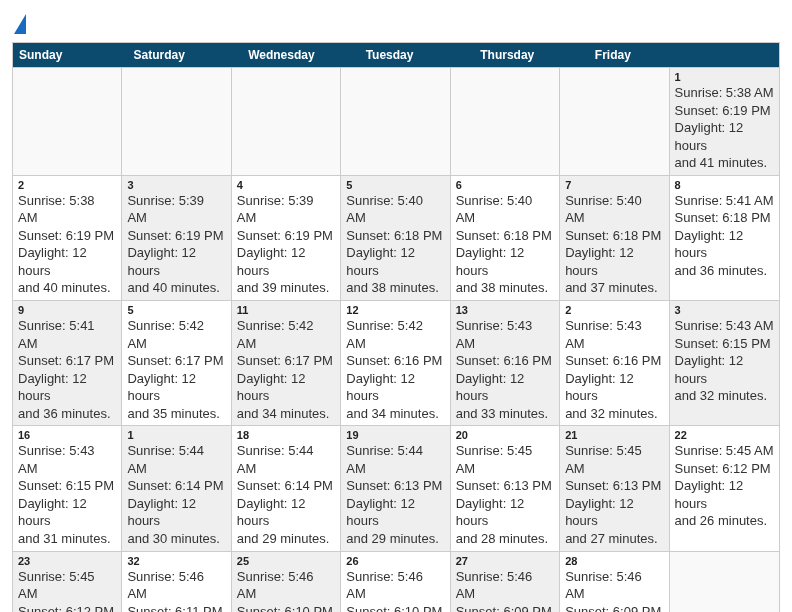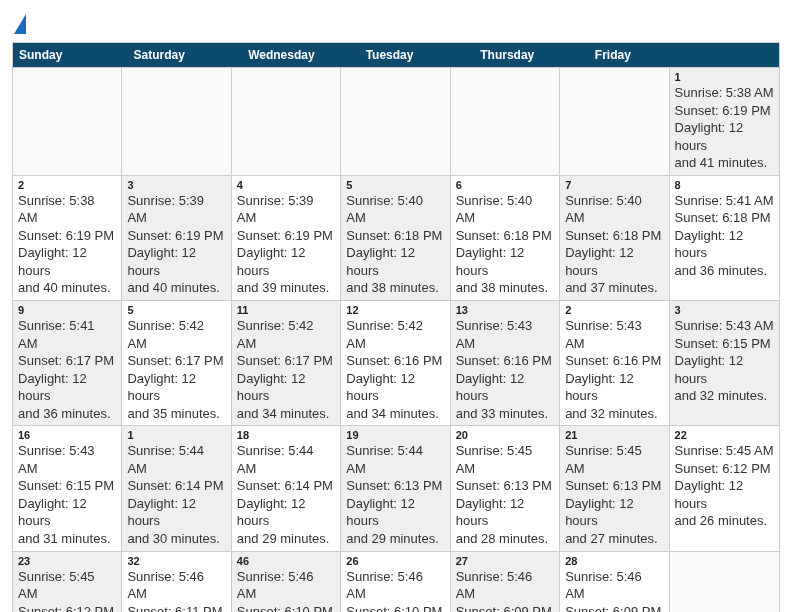--- a/index.html
+++ b/index.html
@@ -321,21 +321,21 @@
 and 26 minutes.</div>
           </div>
           <div class="cal-cell">
             <span class="day-num">32</span>
             <div class="day-info" style="white-space: pre-line;">Sunrise: 5:46 AM
 Sunset: 6:11 PM
 Daylight: 12 hours
 and 25 minutes.</div>
           </div>
           <div class="cal-cell shaded">
-            <span class="day-num">46</span>
+            <span class="day-num">25</span>
             <div class="day-info" style="white-space: pre-line;">Sunrise: 5:46 AM
 Sunset: 6:10 PM
 Daylight: 12 hours
 and 24 minutes.</div>
           </div>
           <div class="cal-cell">
             <span class="day-num">26</span>
             <div class="day-info" style="white-space: pre-line;">Sunrise: 5:46 AM
 Sunset: 6:10 PM
 Daylight: 12 hours

